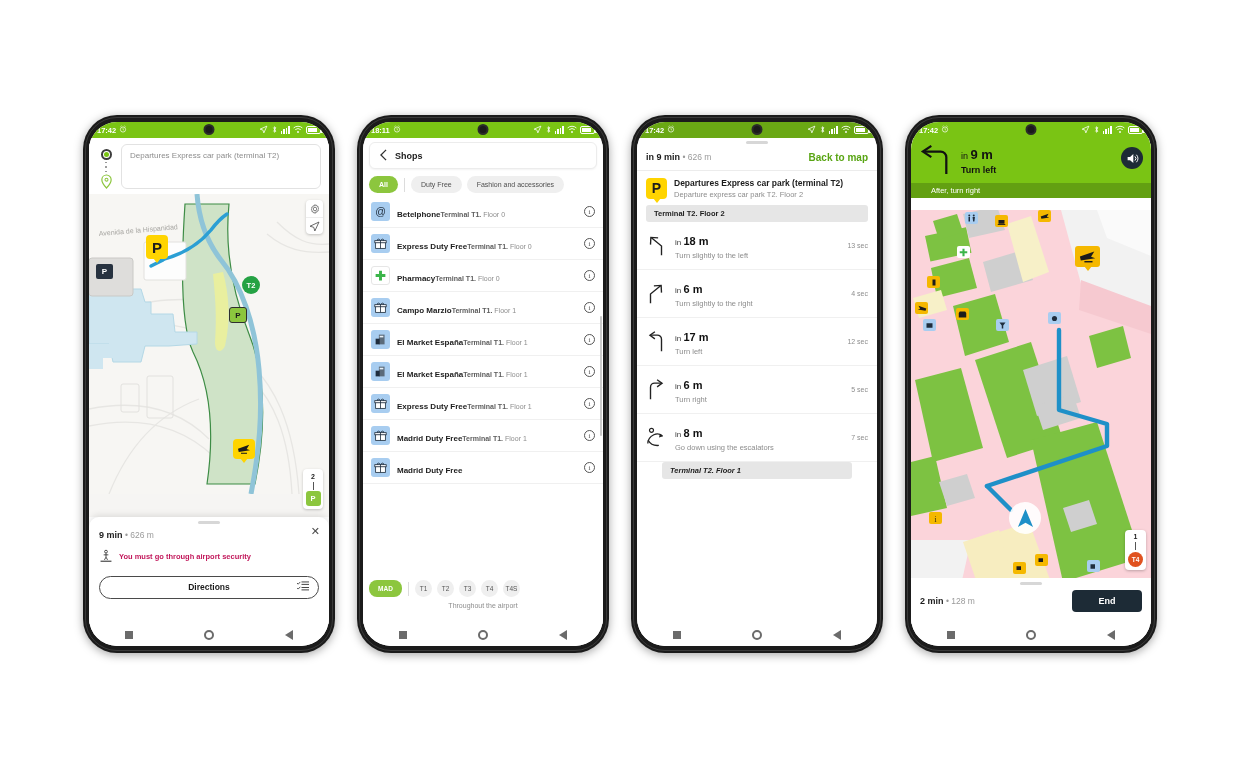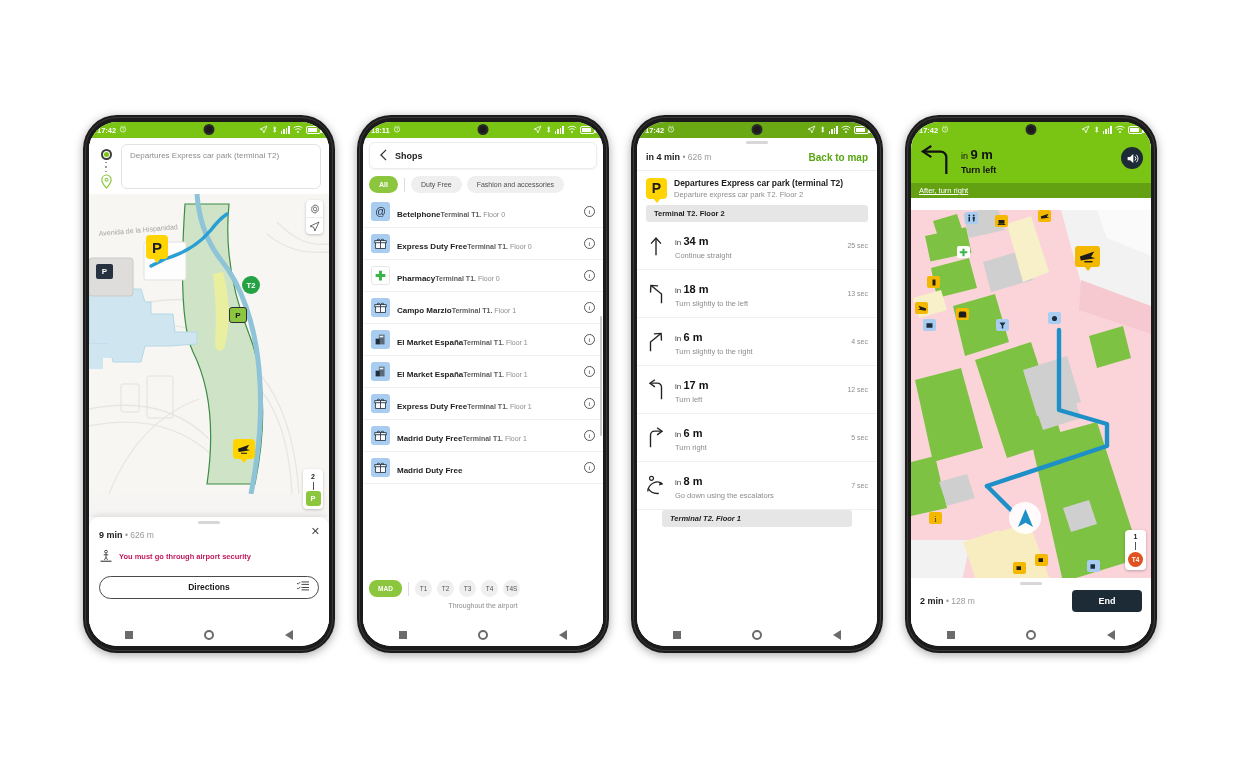--- a/index.html
+++ b/index.html
@@ -152,21 +152,21 @@
   .steptime{font-size:7px;color:#8d8d8d;flex:0 0 auto;}
   .grab3{width:22px;height:2.5px;border-radius:2px;background:#d7d7d7;margin:3px auto 0;}
 
   
   .navhead{ background:#7ac414; padding:7px 8px 8px; display:flex; align-items:center; gap:8px; position:relative;}
   .navhead .arrow{width:34px;height:30px;flex:0 0 auto;}
   .navhead .txt .d{font-size:9px;color:#111;}
   .navhead .txt .d b{font-size:13px;}
   .navhead .txt .s{font-size:9px;color:#111;font-weight:bold;margin-top:2px;}
   .soundbtn{position:absolute;right:8px;top:9px;width:22px;height:22px;border-radius:50%;background:#1d2b36;display:flex;align-items:center;justify-content:center;}
-  .afterband{ background:#63a012; color:#fff; font-size:7.5px; padding:3px 8px;text-decoration:underline;}
+  .afterband{ background:#63a012; color:#fff; font-size:7.5px; padding:3px 20px;}
   .map4{position:absolute;left:0;right:0;top:72px;bottom:46px;overflow:hidden;background:#fbd4da;}
   .poi{position:absolute;width:13px;height:12px;border-radius:2px;display:flex;align-items:center;justify-content:center;font-size:7px;}
   .poi.y{background:#f5b800;}
   .poi.b{background:#a8cdf0;}
   .poi.w{background:#fff;}
   .bigplane{position:absolute;width:25px;height:21px;background:#f5b800;border-radius:3px;display:flex;align-items:center;justify-content:center;}
   .bigplane::after{content:"";position:absolute;bottom:-4px;left:50%;transform:translateX(-50%);border-left:4px solid transparent;border-right:4px solid transparent;border-top:5px solid #f5b800;}
   .puck{position:absolute;width:32px;height:32px;border-radius:50%;background:rgba(255,255,255,.9);display:flex;align-items:center;justify-content:center;}
   .floorsel4{ position:absolute; right:5px; bottom:8px; width:21px; background:#fff; border-radius:4px; box-shadow:0 1px 3px rgba(0,0,0,.25); padding:3px 0; text-align:center;}
   .floorsel4 .fl{font-size:7px;font-weight:bold;color:#222;}
@@ -570,48 +570,37 @@
           <span class="batt">
               <i></i>
             </span>
         </div>
       </div>
 
       <div class="body">
         <div class="grab3"></div>
         <div class="dirhead">
           <div class="left">
-            <b>in 4 min</b>
+            <b>in 9 min</b>
             <span>•</span>
             <span>626 m</span>
           </div>
           <div class="right">Back to map</div>
         </div>
 
         <div class="dirorigin">
           <div class="pmark" style="position:relative;width:21px;height:21px;font-size:14px;flex:0 0 auto;">P</div>
           <div class="t">
             <div class="n">Departures Express car park (terminal T2)</div>
             <div class="s">Departure express car park T2. Floor 2</div>
           </div>
         </div>
         <div class="floorband">Terminal T2. Floor 2</div>
 
         <div>
-          <div class="steprow">
-            <span class="steparrow"><svg width="20" height="22" viewBox="0 0 20 24">
-                  <path d="M10 22V4" stroke="#222" stroke-width="1.5" fill="none"></path>
-                  <path d="M4.6 9.4L10 3.4l5.4 6" stroke="#222" stroke-width="1.5" fill="none"></path>
-                </svg></span>
-            <span class="steptxt">
-              <span class="stepdist"><span>in</span> <b>34 m</b></span>
-              <span class="stepsub" style="display:block">Continue straight</span>
-            </span>
-            <span class="steptime">25 sec</span>
-          </div>
           <div class="steprow">
             <span class="steparrow"><svg width="20" height="22" viewBox="0 0 20 24">
                   <path d="M16 22V12L5 3" stroke="#222" stroke-width="1.5" fill="none"></path>
                   <path d="M4 10.5L4.4 2.6l7.9.6" stroke="#222" stroke-width="1.5" fill="none"></path>
                 </svg></span>
             <span class="steptxt">
               <span class="stepdist"><span>in</span> <b>18 m</b></span>
               <span class="stepsub" style="display:block">Turn slightly to the left</span>
             </span>
             <span class="steptime">13 sec</span>

